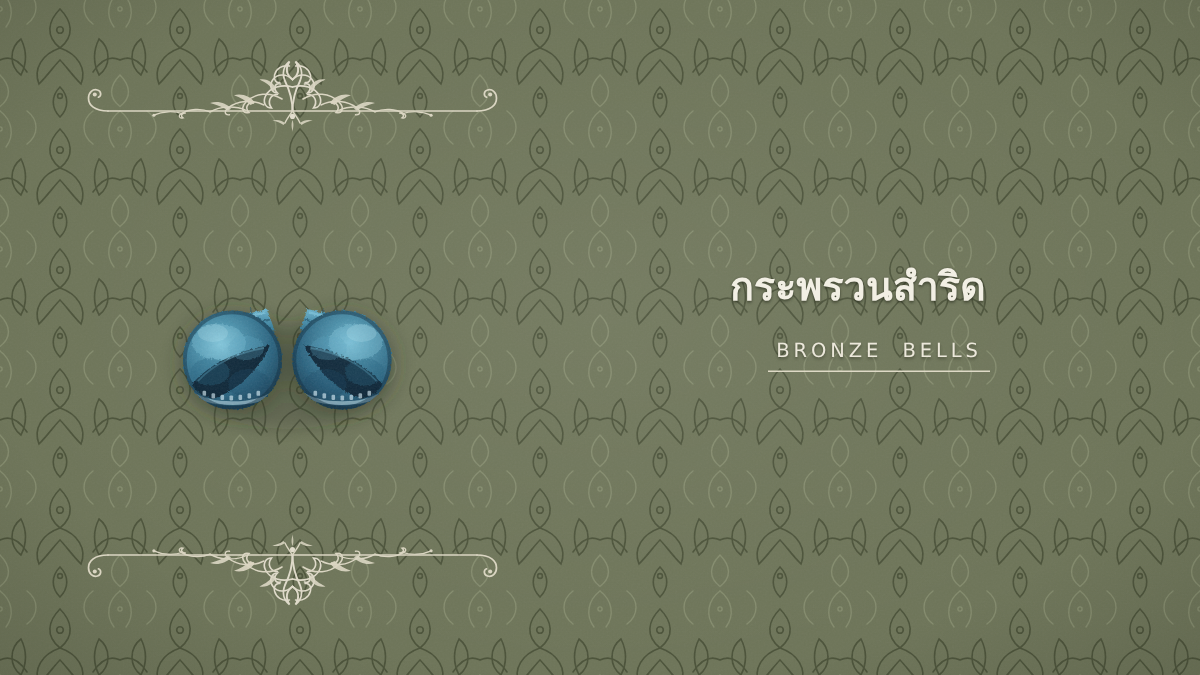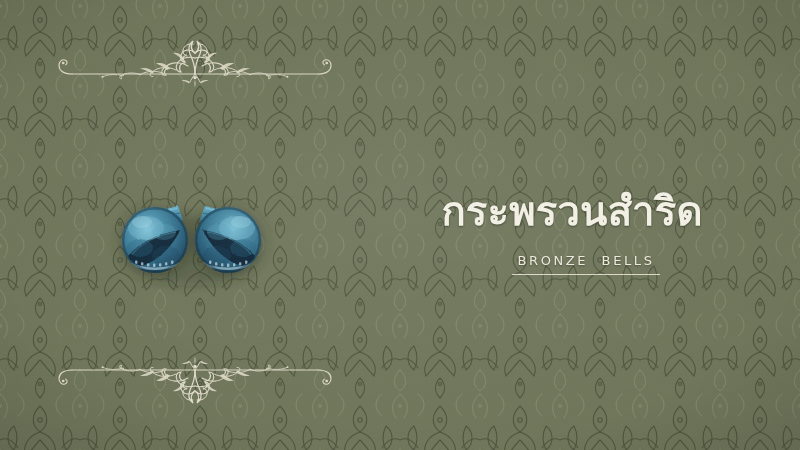--- a/index.html
+++ b/index.html
@@ -79,30 +79,29 @@
   
   #caption {
     position: absolute;
     left: 380px;
     top: 178px;
     width: 384px;
     text-align: center;
   }
   #title-th {
     font-family: "DejaVu Sans", "Liberation Sans", sans-serif;
-    font-size: 40px;
+    font-size: 26px;
     line-height: 1.08;
     font-weight: 700;
     color: #f2efe4;
     letter-spacing: 0.2px;
     text-shadow:
       0 1px 2px rgba(25,28,16,0.45),
       0 0 1px rgba(25,28,16,0.35);
     white-space: nowrap;
-    margin-top: 12px;
   }
   #subtitle-wrap {
     display: inline-block;
     margin-top: 17px;
     padding: 0 6px 5px 6px;
     border-bottom: 1.4px solid #ded9c6;
     margin-left: 28px;
   }
   #subtitle-en {
     font-family: "DejaVu Sans", "Liberation Sans", sans-serif;

